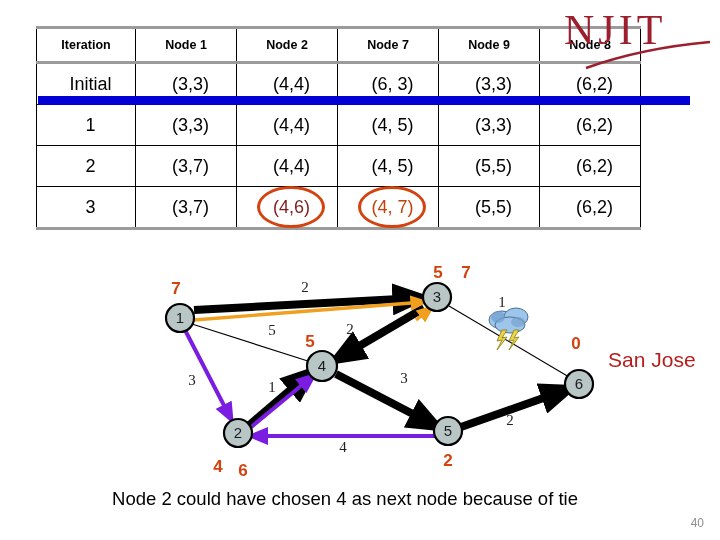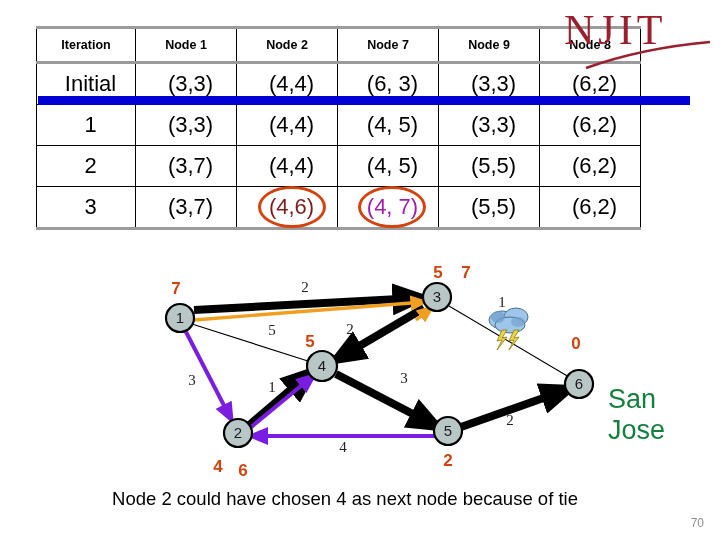--- a/index.html
+++ b/index.html
@@ -40,31 +40,31 @@
   #dijkstra-table thead th {
     height: 30px;
     font-size: 12.5px;
     font-weight: bold;
     color: #000000;
     border-top: 3px solid #9b9b9b;
     border-bottom: 3px solid #9b9b9b;
   }
   #dijkstra-table tbody td {
     height: 38px;
-    font-size: 22px;
+    font-size: 18px;
     color: #000000;
     padding-left: 10px;
   }
   #dijkstra-table tbody tr:last-child td {
     border-bottom: 3px solid #9b9b9b;
   }
   .col-iter { width: 96px; }
   .col-node { width: 98px; }
   .cell-green { color: #7f1d1d; }
-  .cell-red   { color: #a21caf; }
+  .cell-red   { color: #c2410c; }
   .cell-wrap  { position: relative; display: inline-block; text-align: right; }
   .ellipse-mark {
     position: absolute;
     left: 50%; top: 50%;
     transform: translate(-50%, -50%);
     width: 62px; height: 36px;
     border: 3px solid #d2430f;
     border-radius: 50%;
     pointer-events: none;
   }
@@ -98,25 +98,24 @@
   .edge-orange { stroke: #f0a01e; stroke-width: 3.4; fill: none; }
 
   
   #storm-icon { pointer-events: none; }
 
   
   #san-jose-label {
     position: absolute;
     left: 608px; top: 344px;
     width: 100px;
-    font-size: 27px;
+    font-size: 21px;
     line-height: 31px;
-    color: #15803d;
+    color: #b91c1c;
     z-index: 6;
-    margin-top: 40px;
   }
 
   
   #caption {
     position: absolute;
     left: 0; top: 488px;
     width: 690px;
     text-align: center;
     font-size: 18.5px;
     color: #000000;
@@ -263,13 +262,13 @@
     <text class="edge-weight" x="272" y="142">1</text>
     <text class="edge-weight" x="404" y="133">3</text>
     <text class="edge-weight" x="343" y="202">4</text>
     <text class="edge-weight" x="510" y="175">2</text>
   </svg>
 </div>
 
 <div id="san-jose-label">San Jose</div>
 
 <div id="caption">Node 2 could have chosen 4 as next node because of tie</div>
-<div id="page-number">70</div>
+<div id="page-number">40</div>
 
 </body></html>

